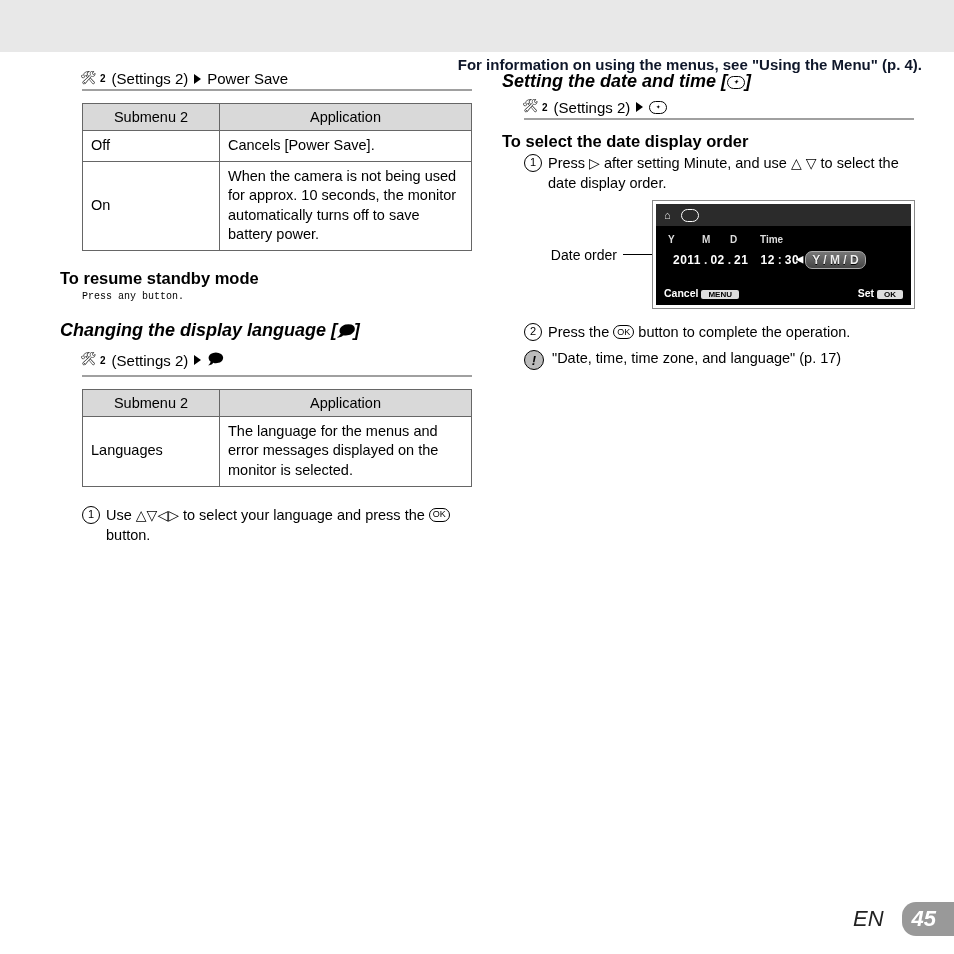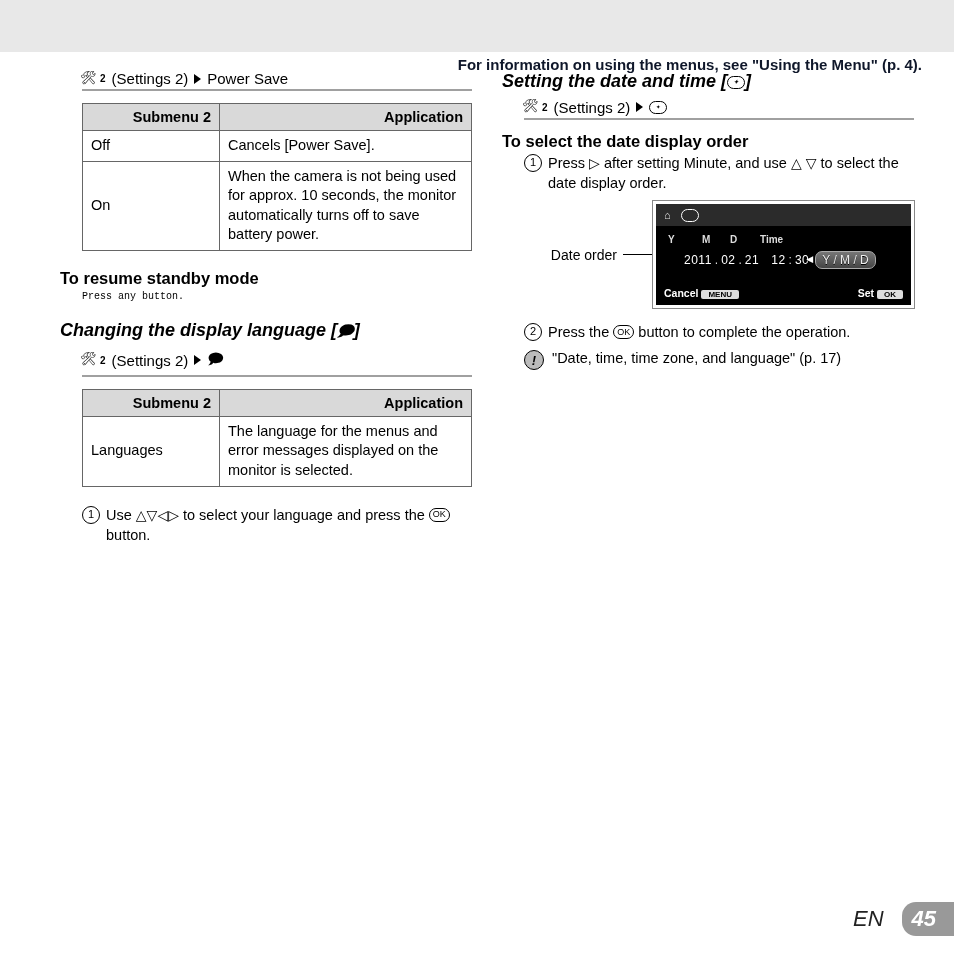--- a/index.html
+++ b/index.html
@@ -4,42 +4,42 @@
   <style>
     body { margin:0; padding:0; font-family: Arial, Helvetica, sans-serif; font-size:15px; color:#000; }
     .page { width:954px; height:954px; background:#fff; position:relative; overflow:hidden; }
     .topbar { position:absolute; top:0; left:0; right:0; height:52px; background:#e8e8e8; }
     .topbar-text { position:absolute; right:32px; top:32px; font-weight:bold; font-size:15px; color:#0f172a; font-style:normal;margin-top:24px; }
     .content { position:absolute; top:70px; left:60px; right:40px; display:flex; gap:30px; }
     .col { flex:1; min-width:0; }
     .section-title { font-weight:bold; font-style:italic; font-size:18px; margin:0 0 6px 0; line-height:1.25; }
     .breadcrumb { display:flex; align-items:center; gap:6px; font-size:15px; border-bottom:2px solid #a0a0a0; padding-bottom:2px; margin-bottom:12px; margin-left:22px; }
     table.opt { width:100%; border-collapse:collapse; font-size:14.5px; margin-bottom:18px; margin-left:22px; width:calc(100% - 22px); }
-    table.opt th { background:#d9d9d9; font-weight:bold; text-align:right; padding:5px 8px; border:1.5px solid #666; }
+    table.opt th { background:#d9d9d9; font-weight:normal; text-align:center; padding:5px 8px; border:1.5px solid #666; }
     table.opt td { padding:5px 8px; border:1.5px solid #666; vertical-align:middle; line-height:1.35; }
     table.opt tr td:first-child { width:120px; }
     .subhead { font-weight:bold; font-size:16.5px; margin:6px 0 2px 0; }
     .body-line { font-size:10px; margin:0 0 16px 22px; line-height:1.35;font-family:Liberation Mono, monospace; }
     .step { font-size:14.5px; line-height:1.4; margin-left:22px; display:flex; gap:6px; margin-bottom:8px; }
     .step .num { display:inline-flex; width:16px; height:16px; border:1.2px solid #000; border-radius:50%; align-items:center; justify-content:center; font-size:11px; flex-shrink:0; margin-top:1px; }
     .step .txt { flex:1; }
     .ok { display:inline-flex; border:1.2px solid #000; border-radius:8px; font-size:9px; padding:0 3px; height:12px; align-items:center; vertical-align:middle; position:relative; top:-1px; }
     .note { display:flex; gap:8px; align-items:flex-start; font-size:14.5px; margin-left:22px; margin-top:2px; }
     .note .excl { width:18px; height:18px; border:1.5px solid #000; background:#bbb; border-radius:50%; display:inline-flex; align-items:center; justify-content:center; font-weight:bold; font-style:italic; font-size:13px; flex-shrink:0; }
     
     .lcd-wrap { display:flex; align-items:center; justify-content:flex-end; margin:6px 0 14px 0; }
     .lcd-label { font-size:14px; margin-right:6px; }
     .lcd-line { width:30px; height:1.5px; background:#000; margin-right:0; }
     .lcd { width:255px; background:#000; color:#fff; font-size:11px; border:3px solid #fff; outline:1px solid #888; position:relative; }
     .lcd-top { background:#2b2b2b; height:22px; display:flex; align-items:center; padding:0 8px; gap:10px; }
     .lcd-top .icon { color:#ddd; }
     .lcd-head { display:flex; gap:0; padding:8px 0 2px 12px; font-weight:bold; font-size:10px; color:#ddd; }
     .lcd-head span { display:inline-block; }
     .lcd-head .y{width:34px} .lcd-head .m{width:28px} .lcd-head .d{width:30px} .lcd-head .t{width:46px}
-    .lcd-row { display:flex; align-items:center; padding:4px 6px 4px 28px; font-weight:normal; font-size:12px; }
+    .lcd-row { display:flex; align-items:center; padding:4px 6px 4px 17px; font-weight:bold; font-size:12px; }
     .lcd-row .val { letter-spacing:0.5px; }
     .lcd-row .sep { margin:0 3px; color:#ddd; }
     .lcd-order { margin-left:6px; background:linear-gradient(#777,#444); border:1px solid #aaa; border-radius:7px; padding:1px 6px; font-size:12px; color:#eee; text-shadow:0 1px 0 #000; position:relative; }
     .lcd-order::before { content:'◀'; position:absolute; left:-10px; top:2px; font-size:9px; color:#fff; }
     .lcd-foot { display:flex; justify-content:space-between; padding:14px 8px 6px 8px; font-size:10.5px; font-weight:bold; }
     .btn-badge { display:inline-block; background:#ddd; color:#000; font-size:8px; font-weight:bold; padding:0 7px; border-radius:2px; margin-left:3px; vertical-align:middle; }
     
     .foot { position:absolute; right:0; bottom:18px; display:flex; align-items:center;gap:8px; }
     .foot .en { font-size:22px; font-style:italic; margin-right:10px; color:#222; }
     .foot .pg { background:#999; color:#fff; font-weight:bold; font-style:italic; font-size:22px; padding:4px 18px 4px 10px; border-radius:14px 0 0 14px; }

